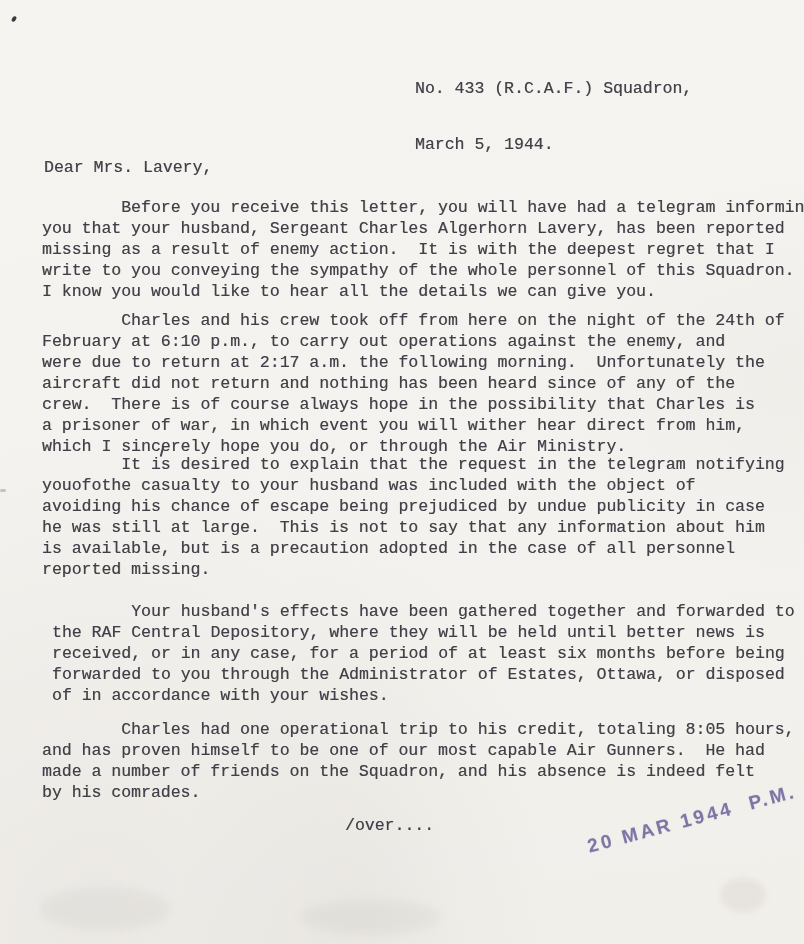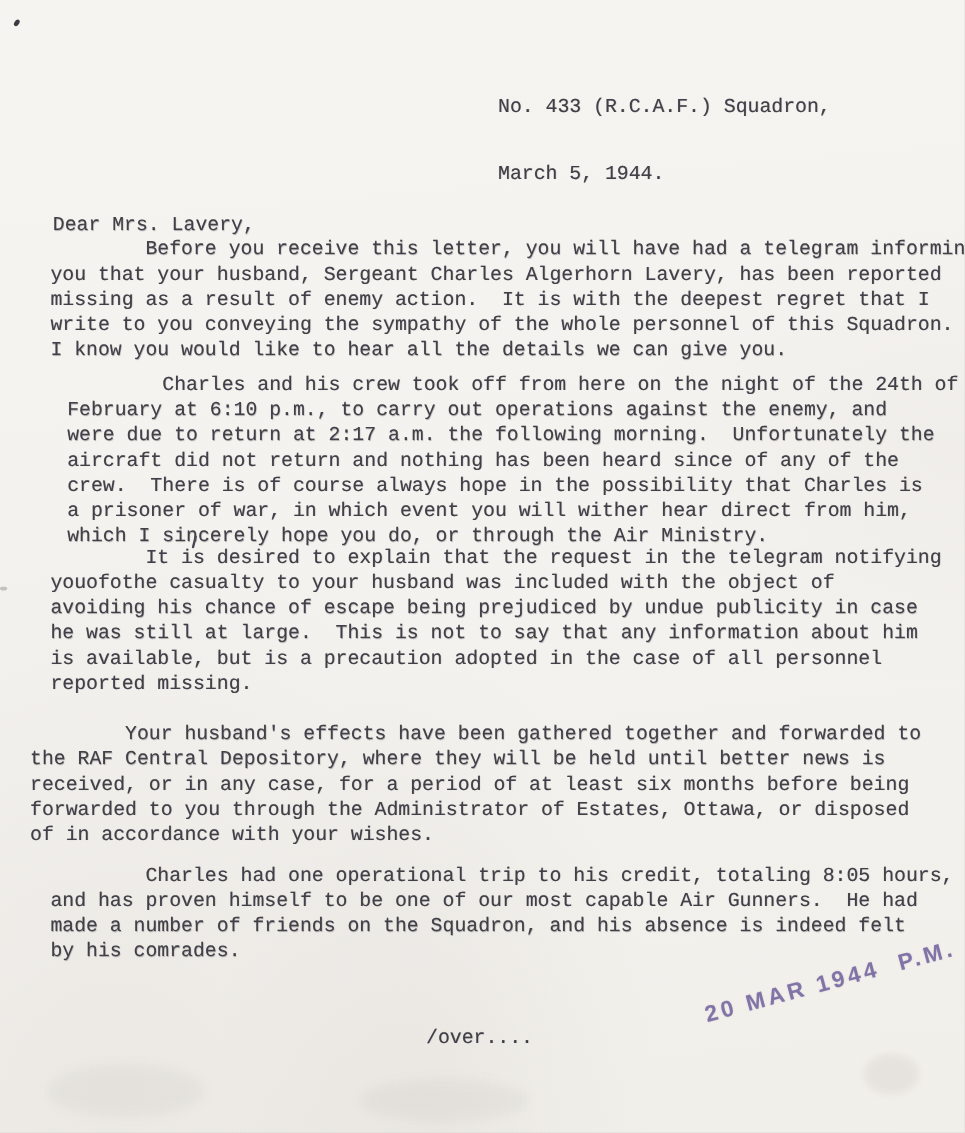--- a/index.html
+++ b/index.html
@@ -24,27 +24,27 @@
     white-space: pre;
     font-size: 16.5px;
     line-height: 21px;
     letter-spacing: 0px;
     color: #413f47;
     text-shadow: 0.4px 0.4px 0.6px rgba(62,59,68,0.38), -0.2px 0 0.4px rgba(62,59,68,0.18);
   }
 
   .letterhead-address { left: 415px; top: 36px; }
   .letterhead-date    { left: 415px; top: 117px; margin-top: 17px; }
-  .salutation         { left: 44px;  top: 157px; margin-top: 20px; }
+  .salutation         { left: 44px;  top: 157px; }
   .para-1             { left: 42px;  top: 197px; }
-  .para-2             { left: 42px;  top: 310px; margin-left: 14px; }
+  .para-2             { left: 42px;  top: 310px; }
   .para-3             { left: 42px;  top: 454px; }
-  .para-4             { left: 25px;  top: 601px; }
+  .para-4             { left: 52px;  top: 601px; }
   .para-5             { left: 42px;  top: 719px; }
-  .over-note          { left: 355px; top: 815px; margin-top: 39px; }
+  .over-note          { left: 345px; top: 815px; }
 
   .date-stamp {
     position: absolute;
     left: 588px;
     top: 836px;
     transform: rotate(-15deg);
     transform-origin: left center;
     font-family: "Liberation Sans", sans-serif;
     font-weight: 700;
     font-size: 19px;

